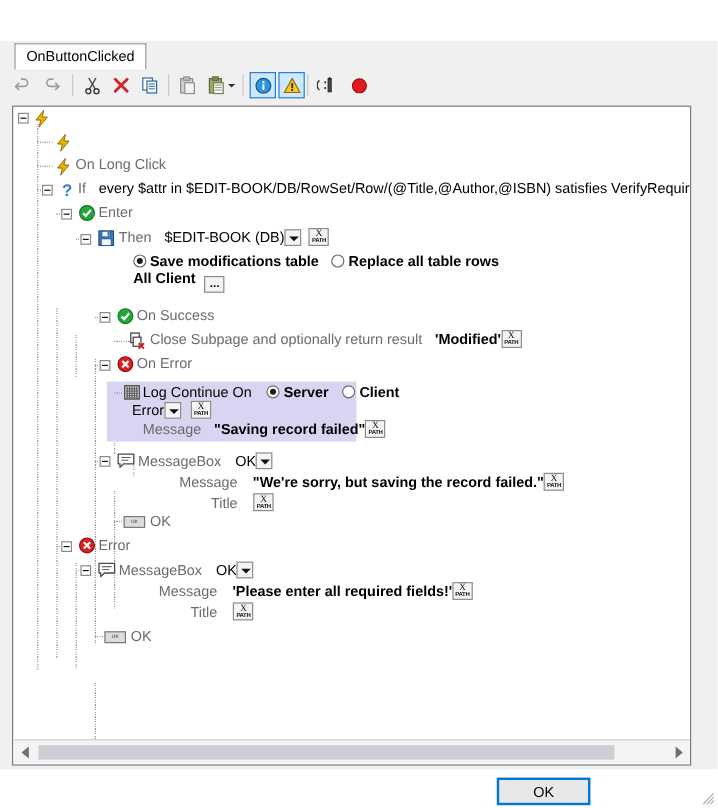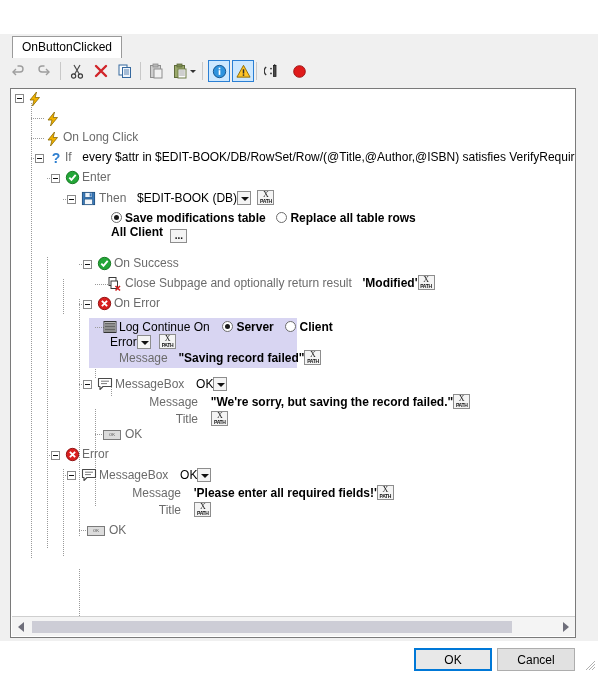--- a/index.html
+++ b/index.html
@@ -440,23 +440,20 @@
     <div class="hsb">
       <div class="ar arL"></div>
       <div class="thumb"></div>
       <div class="ar arR"></div>
     </div>
   </div>
 
   <div class="btn def" style="left: 414px; top: 648px; display: flex; align-items: center; justify-content: center;">
     <span>OK</span>
   </div>
-  <div class="btn" style="left: 497px; top: 648px; display: flex; align-items: center; justify-content: center;">
-    <span>Cancel</span>
-  </div>
 
   <div class="grip">
     <svg width="12" height="12" viewBox="0 0 12 12">
       <g stroke="#b0b0b0" stroke-width="1">
         <path d="M11 5 L5 11 M11 8 L8 11 M11 2 L2 11"></path>
       </g>
     </svg>
   </div>
 
 </div>

